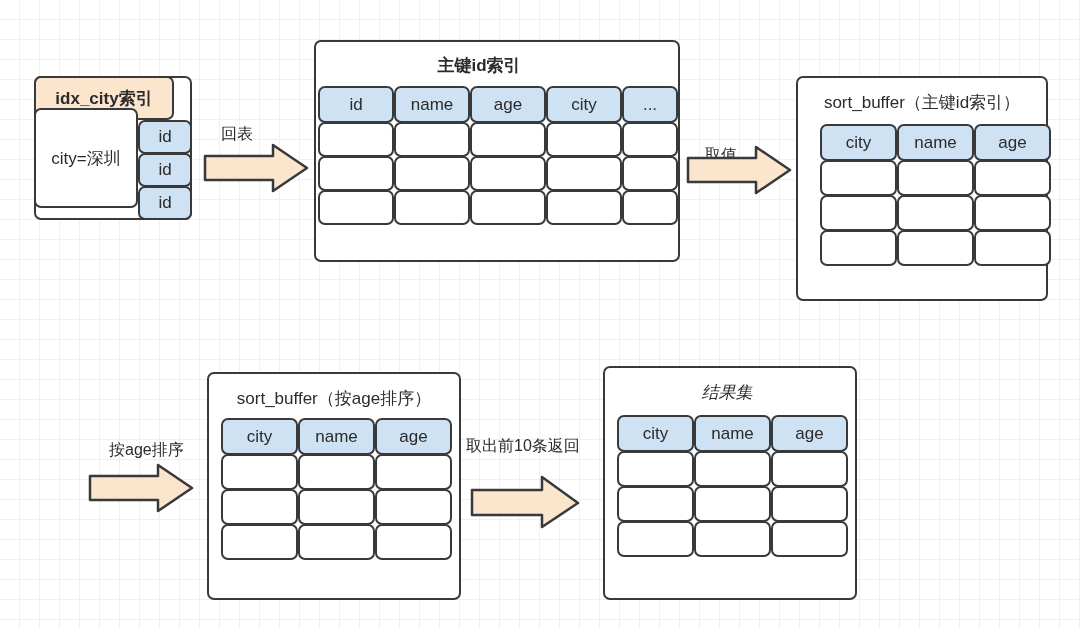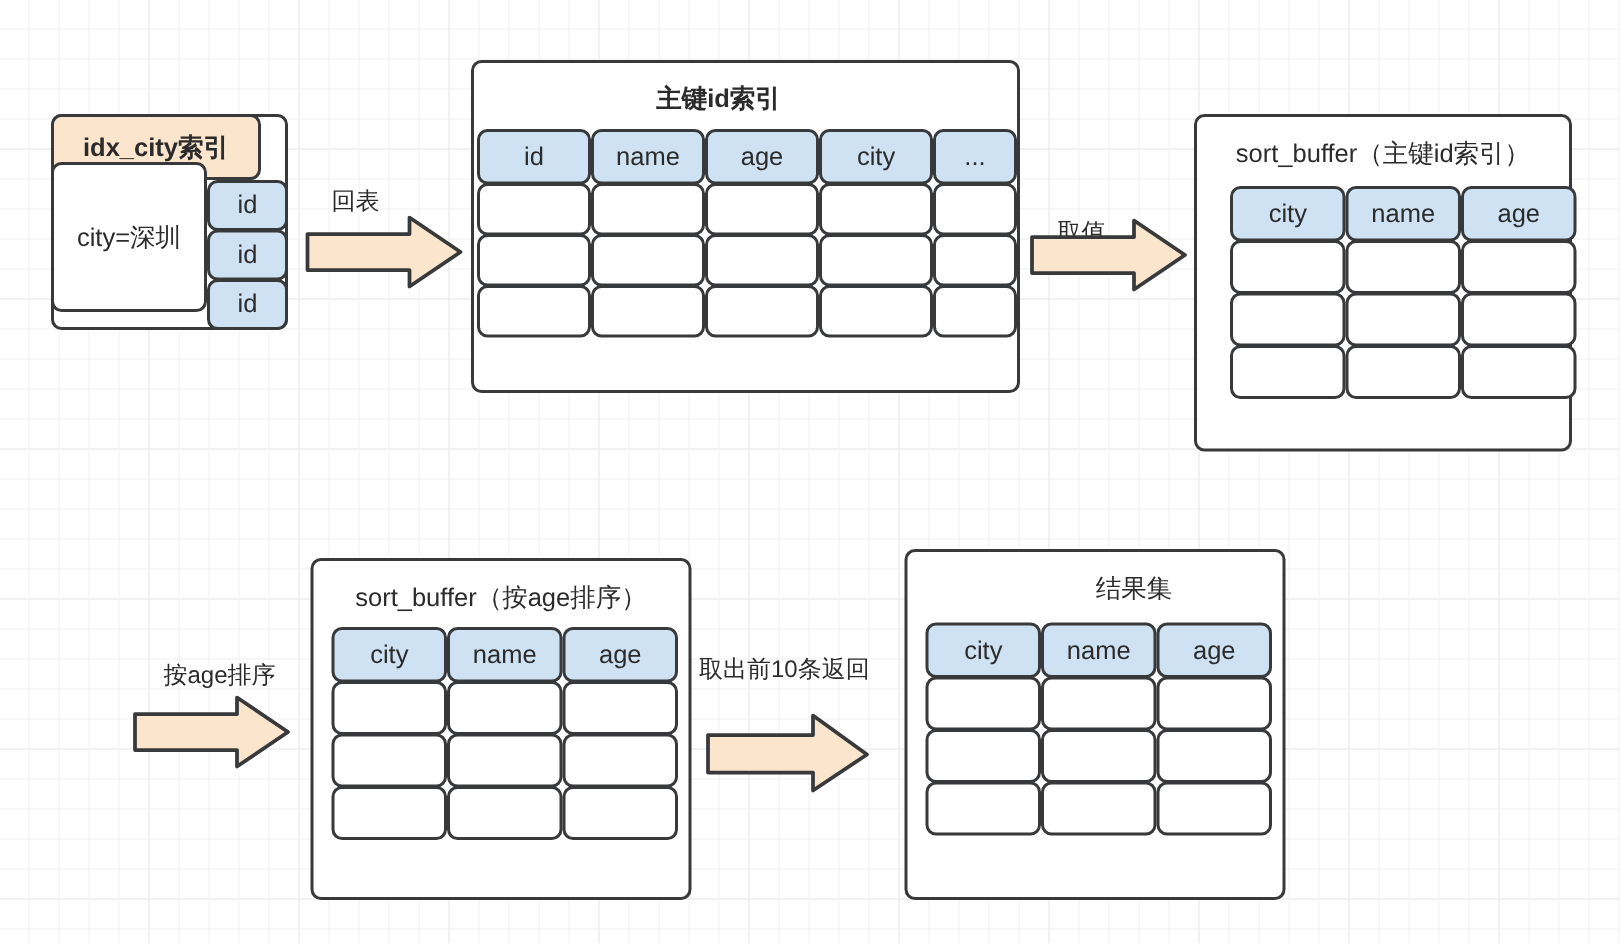--- a/index.html
+++ b/index.html
@@ -218,21 +218,21 @@
   <div class="cell" style="left:298px; top:524px; width:77px; height:36px;"></div>
   <div class="cell" style="left:375px; top:524px; width:77px; height:36px;"></div>
 
   <div class="arrow-label" style="left:466px; top:436px;">取出前10条返回</div>
   <svg class="arrow" style="left:470px; top:474px;" width="110" height="56" viewBox="0 0 110 56">
     <polygon points="2,16 72,16 72,3 108,29 72,53 72,41 2,41" fill="#fce5cd" stroke="#38393b" stroke-width="2.5" stroke-linejoin="round"></polygon>
   </svg>
 
   <div class="node" style="left:603px; top:366px; width:254px; height:234px;"></div>
 
-  <div class="title" style="left:629px; top:376px; width:254px; height:32px;">
+  <div class="title" style="left:600px; top:376px; width:254px; height:32px;font-style:italic;">
     <span>结果集</span>
   </div>
 
   <div class="cell blue" style="left:617px; top:415px; width:77px; height:37px;">
     <span>city</span>
   </div>
   <div class="cell blue" style="left:694px; top:415px; width:77px; height:37px;">
     <span>name</span>
   </div>
   <div class="cell blue" style="left:771px; top:415px; width:77px; height:37px;">

